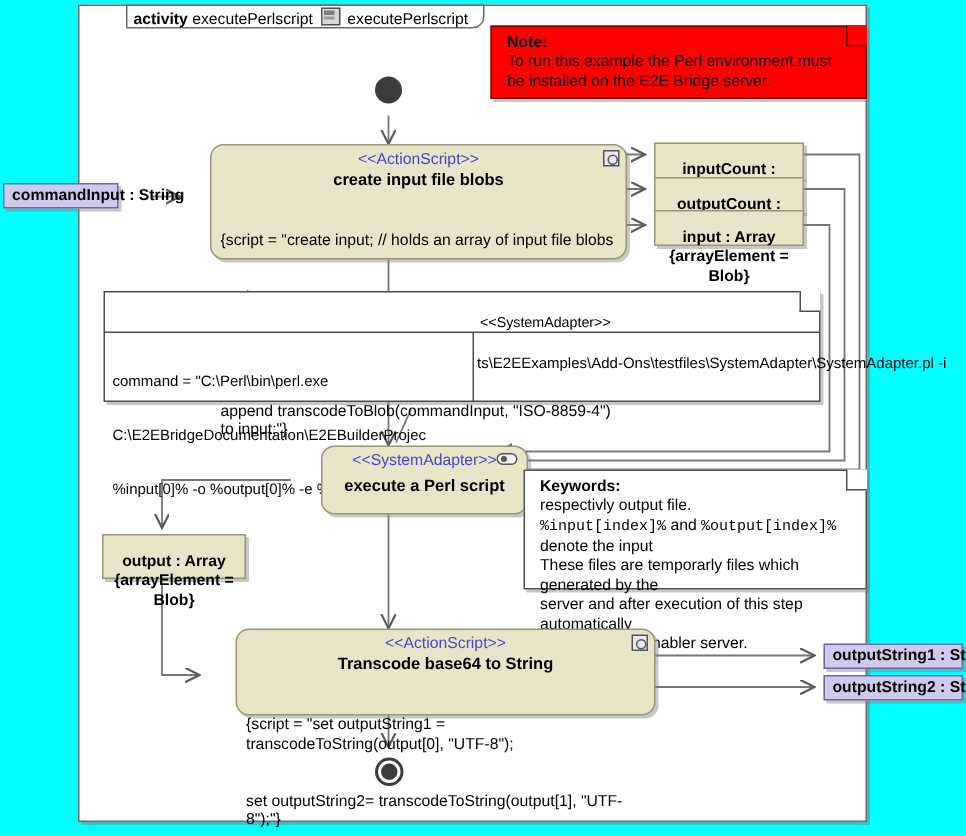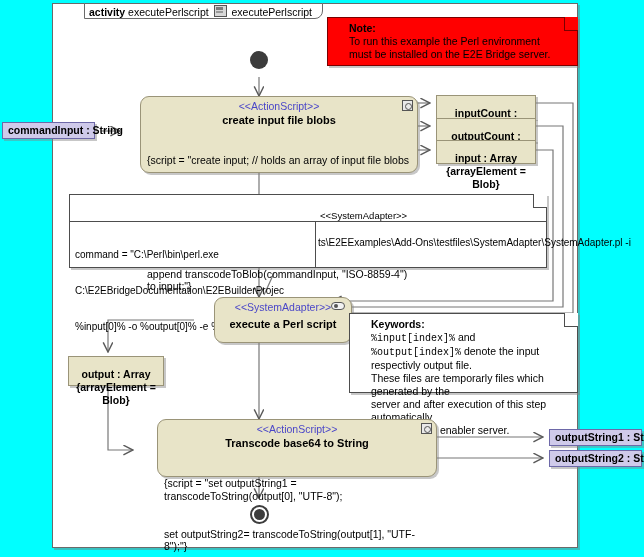--- a/index.html
+++ b/index.html
@@ -79,21 +79,21 @@
     text-align:center;font-weight:bold;font-size:10.5px;line-height:15px;
     padding:0 5px;white-space:nowrap;
   }
 
   
   .note{
     position:absolute;box-sizing:border-box;
     background:#FFFFFF;border:1px solid #4d4d4d;
     box-shadow:2px 2px 0 rgba(130,130,130,.45);
     font-size:10.5px;line-height:13px;
-    padding:4px 21px;
+    padding:4px 10px;
     text-align:left;
   }
   .note .fold{
     position:absolute;right:-1px;top:-1px;width:13px;height:13px;
     background:#FFFFFF;border-left:1px solid #4d4d4d;border-bottom:1px solid #4d4d4d;
   }
   .note.red{background:#FF0000;border-color:#7a0000;color:#000;}
   .note.red .fold{background:#FF0000;border-color:#7a0000;}
   .note b{font-weight:bold;}
   .mono{font-family:"Liberation Mono", monospace;font-size:10px;}
@@ -222,21 +222,21 @@
     <div class="stereo">&lt;&lt;ActionScript&gt;&gt;</div>
     <div class="nm">create input file blobs</div>
     <div class="script">
       <div>{script = "create input; // holds an array of input file blobs</div>
       <div>set inputCount=1;</div>
       <div>set outputCount=2;</div>
       <div>append transcodeToBlob(commandInput, "ISO-8859-4") to input;"}</div>
     </div>
   </div>
 
-  <div class="param" style="left:2px;top:122px;width:93px;height:17px;">
+  <div class="param" style="left:2px;top:122px;width:77px;height:17px;">
     <span>commandInput : String</span>
   </div>
 
   <div class="pin" style="left:436px;top:95px;width:100px;height:17px;">
     <div class="t1">inputCount : Integer</div>
   </div>
 
   <div class="pin" style="left:436px;top:118px;width:100px;height:17px;">
     <div class="t1">outputCount : Integer</div>
   </div>
@@ -265,24 +265,24 @@
     <div class="saicon"></div>
     <div class="stereo">&lt;&lt;SystemAdapter&gt;&gt;</div>
     <div class="nm" style="margin-top:3px;">execute a Perl script</div>
   </div>
 
   <div class="note" style="left:349px;top:313px;width:229px;height:80px;">
     <div class="fold"></div>
     <div>
       <b>Keywords:</b>
     </div>
+    <div>respectivly output file.</div>
     <div>
       <span class="mono">%input[index]%</span><span> and </span><span class="mono">%output[index]%</span><span> denote the input</span>
     </div>
-    <div>respectivly output file.</div>
     <div>These files are temporarly files which generated by the</div>
     <div>server and after execution of this step automatically</div>
     <div>deleted by the enabler server.</div>
   </div>
 
   <div class="pin" style="left:68px;top:356px;width:96px;height:30px;">
     <div class="t1">output : Array</div>
     <div class="t2">{arrayElement = Blob}</div>
   </div>
 

